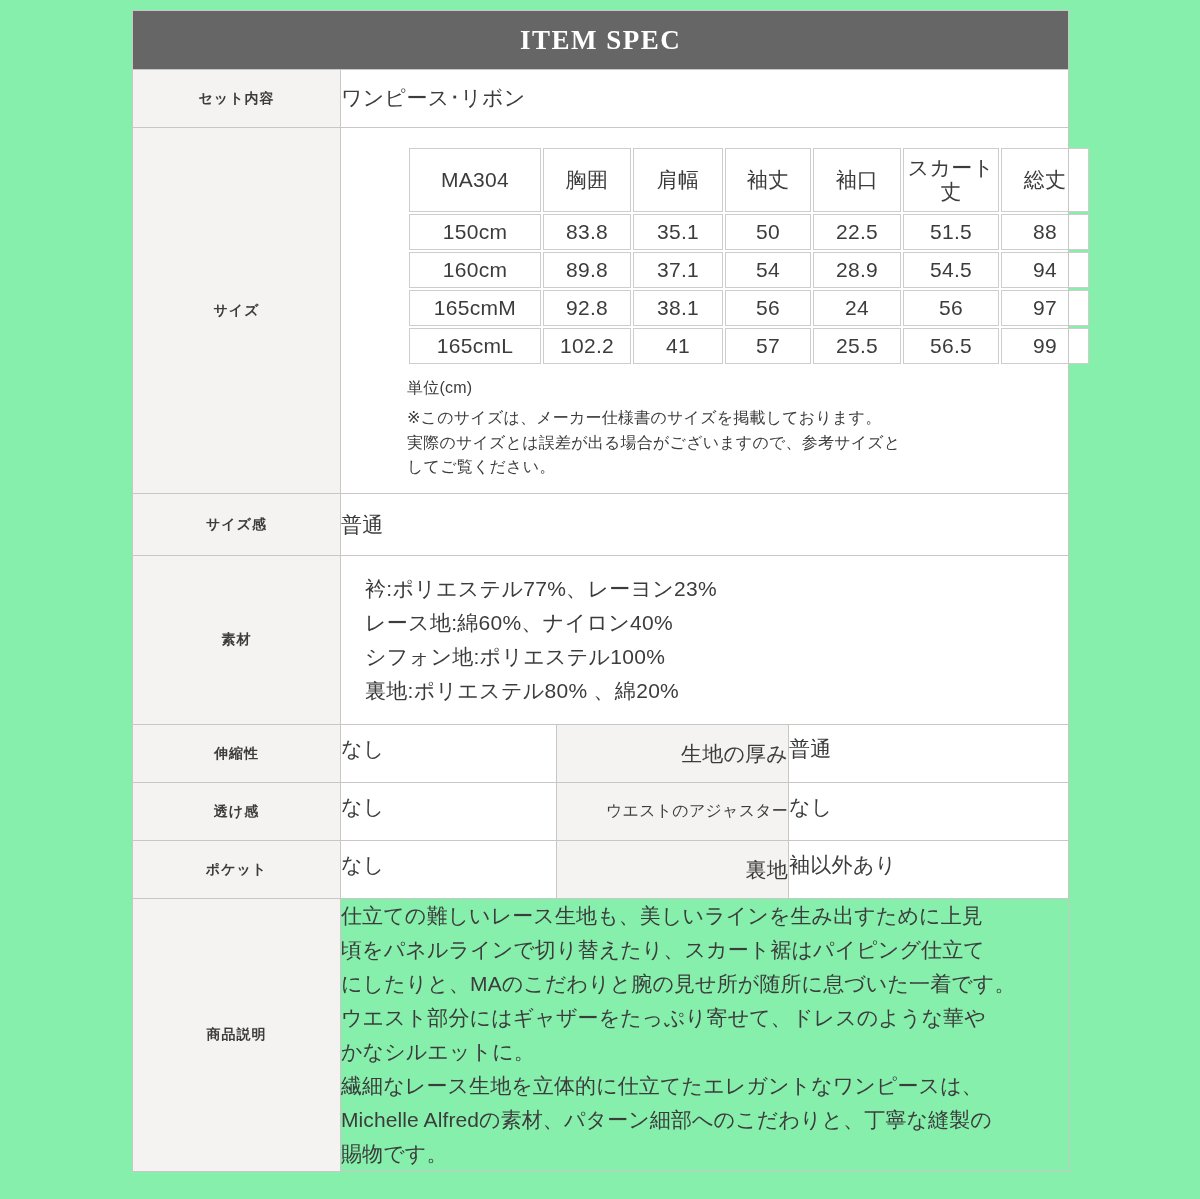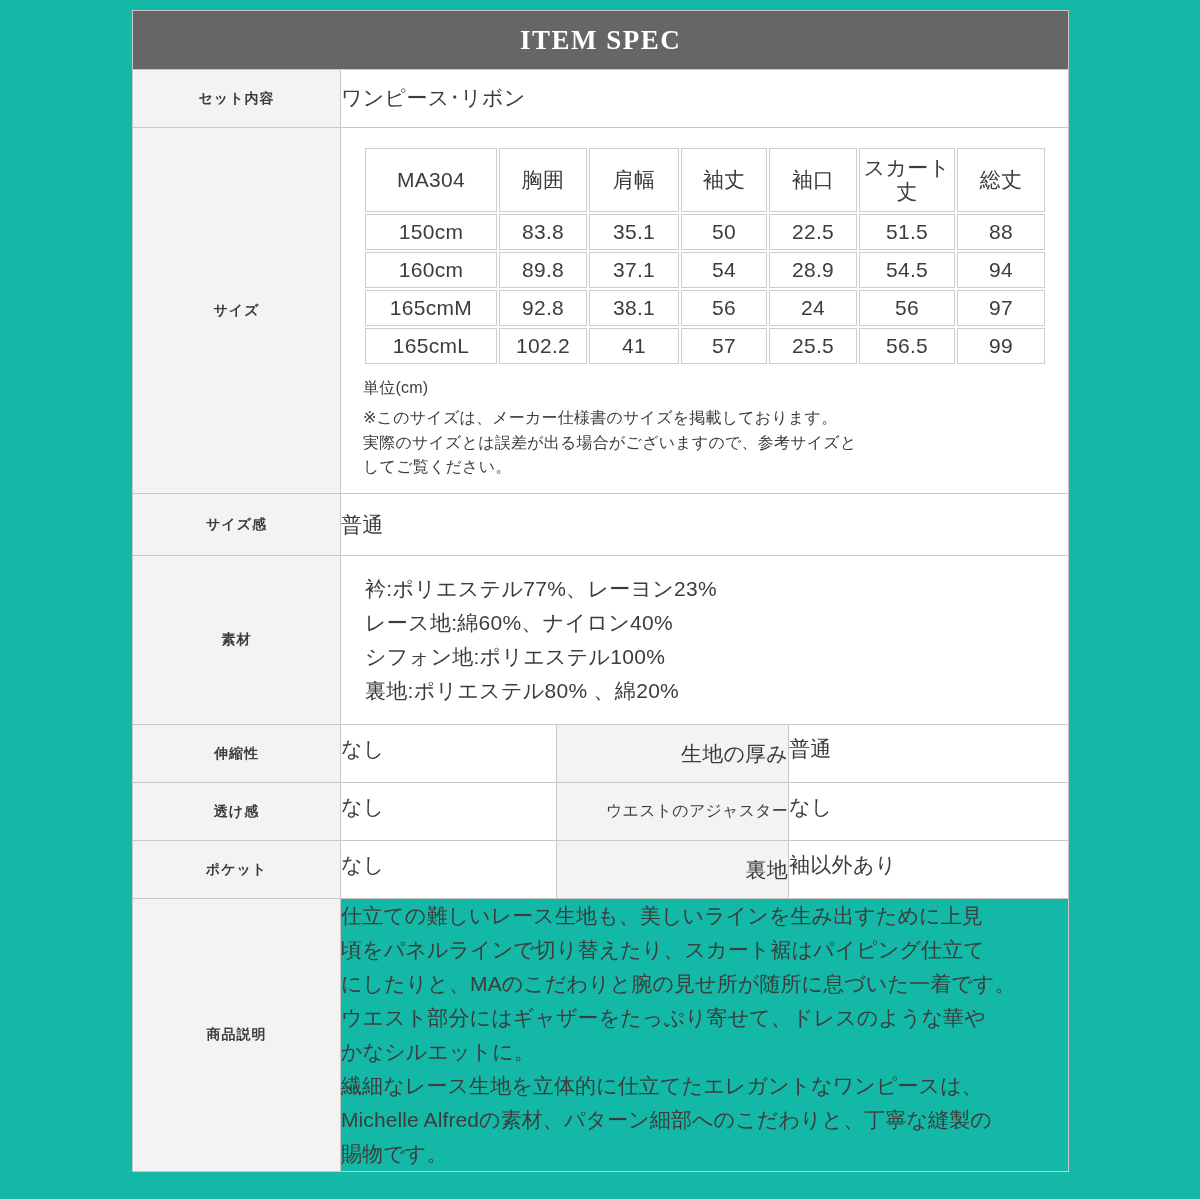--- a/index.html
+++ b/index.html
@@ -12,21 +12,21 @@
     height: 1199px;
     font-family: "Liberation Sans", "DejaVu Sans", sans-serif;
     color: #3a3a3a;
     overflow: hidden;
   }
 
   .page {
     position: relative;
     width: 1200px;
     height: 1199px;
-    background: #14b8a6;
+    background: #86efac;
   }
 
   
   .spec-table {
     position: absolute;
     left: 132px;
     top: 10px;
     width: 936px;
     border-collapse: collapse;
     table-layout: fixed;
@@ -77,21 +77,21 @@
     color: #3c3c3c;
     letter-spacing: 0.2px;
     padding: 0 4px;
   }
 
   .row-setnaiyo   { height: 58px; }
   .row-size-feel  { height: 62px; }
   .row-3col       { height: 58px; }
 
   
-  .size-block { padding: 18px 0 14px 22px; }
+  .size-block { padding: 18px 0 14px 22px; margin-left: 44px; }
 
   .size-table {
     border-collapse: separate;
     border-spacing: 2px;
     table-layout: fixed;
     width: 678px;
     margin: 0 0 10px 0;
   }
   .size-table td {
     border: 1px solid #cfcdcb;

